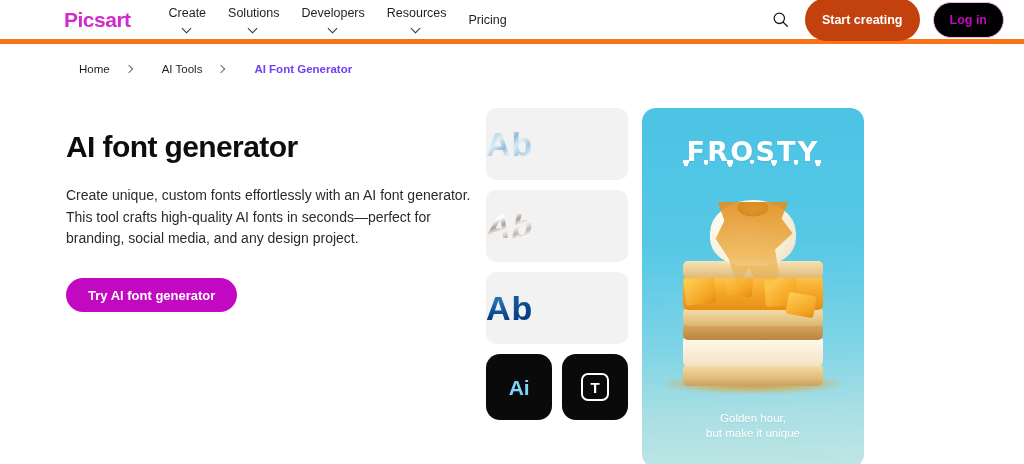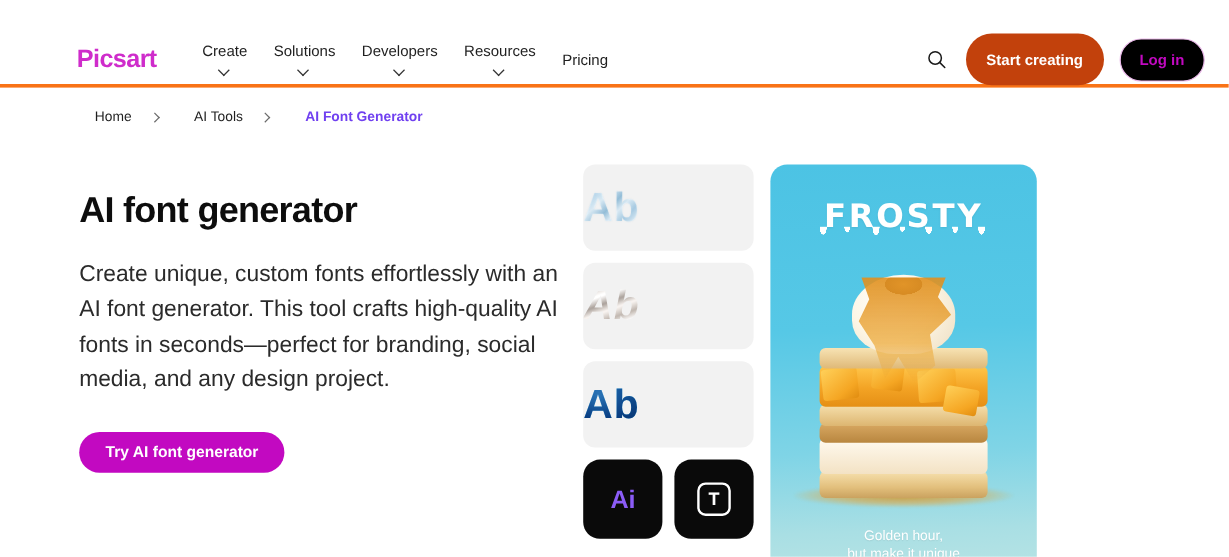--- a/index.html
+++ b/index.html
@@ -14,22 +14,21 @@
   }
 
   
   .header {
     position: relative;
     height: 44px;
     display: flex;
     align-items: center;
     padding: 0 20px 0 64px;
     background: #ffffff;
-    border-bottom: 3px solid #f97316;
-    margin-top: 29px;
+    border-bottom: 5px solid #f97316;
   }
 
   .logo {
     font-family: "Liberation Sans", sans-serif;
     font-size: 21px;
     font-weight: 700;
     letter-spacing: -0.5px;
     color: #CF2CCB;
     line-height: 1;
     cursor: pointer;
@@ -166,21 +165,21 @@
   .page-title {
     font-size: 30px;
     font-weight: 700;
     letter-spacing: -0.6px;
     color: #0d0d0d;
     line-height: 1.1;
   }
 
   .page-desc {
     margin-top: 22px;
-    font-size: 19px;
+    font-size: 14px;
     line-height: 1.55;
     color: #2b2b2b;
     max-width: 420px;
   }
 
   .cta {
     margin-top: 28px;
     display: inline-block;
     background: #C209C1;
     color: #ffffff;
@@ -278,21 +277,21 @@
     height: 66px;
     border-radius: 14px;
     background: #0a0a0a;
     display: flex;
     align-items: center;
     justify-content: center;
     cursor: pointer;
   }
 
   .ai-label {
-    color: #8b5cf6;
+    color: #7dd3fc;
     font-size: 21px;
     font-weight: 700;
     letter-spacing: -0.3px;
     line-height: 1;
   }
 
   .t-box {
     width: 28px; height: 28px;
     border: 2px solid #ffffff;
     border-radius: 7px;

